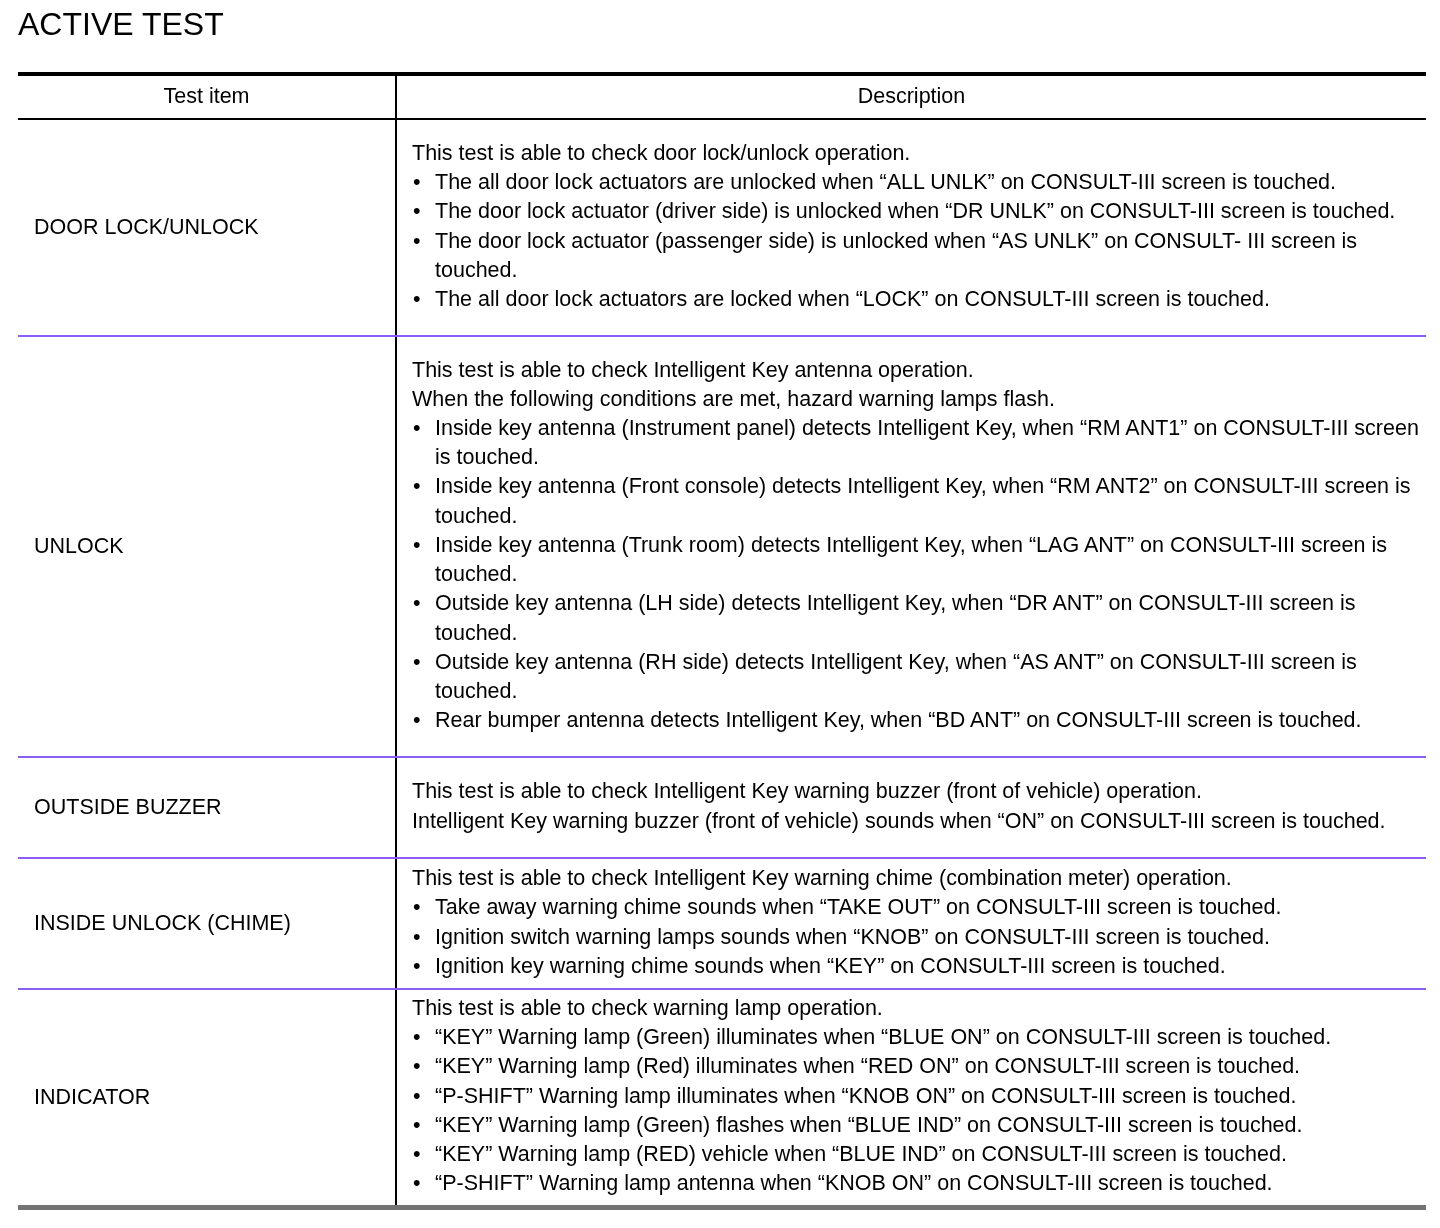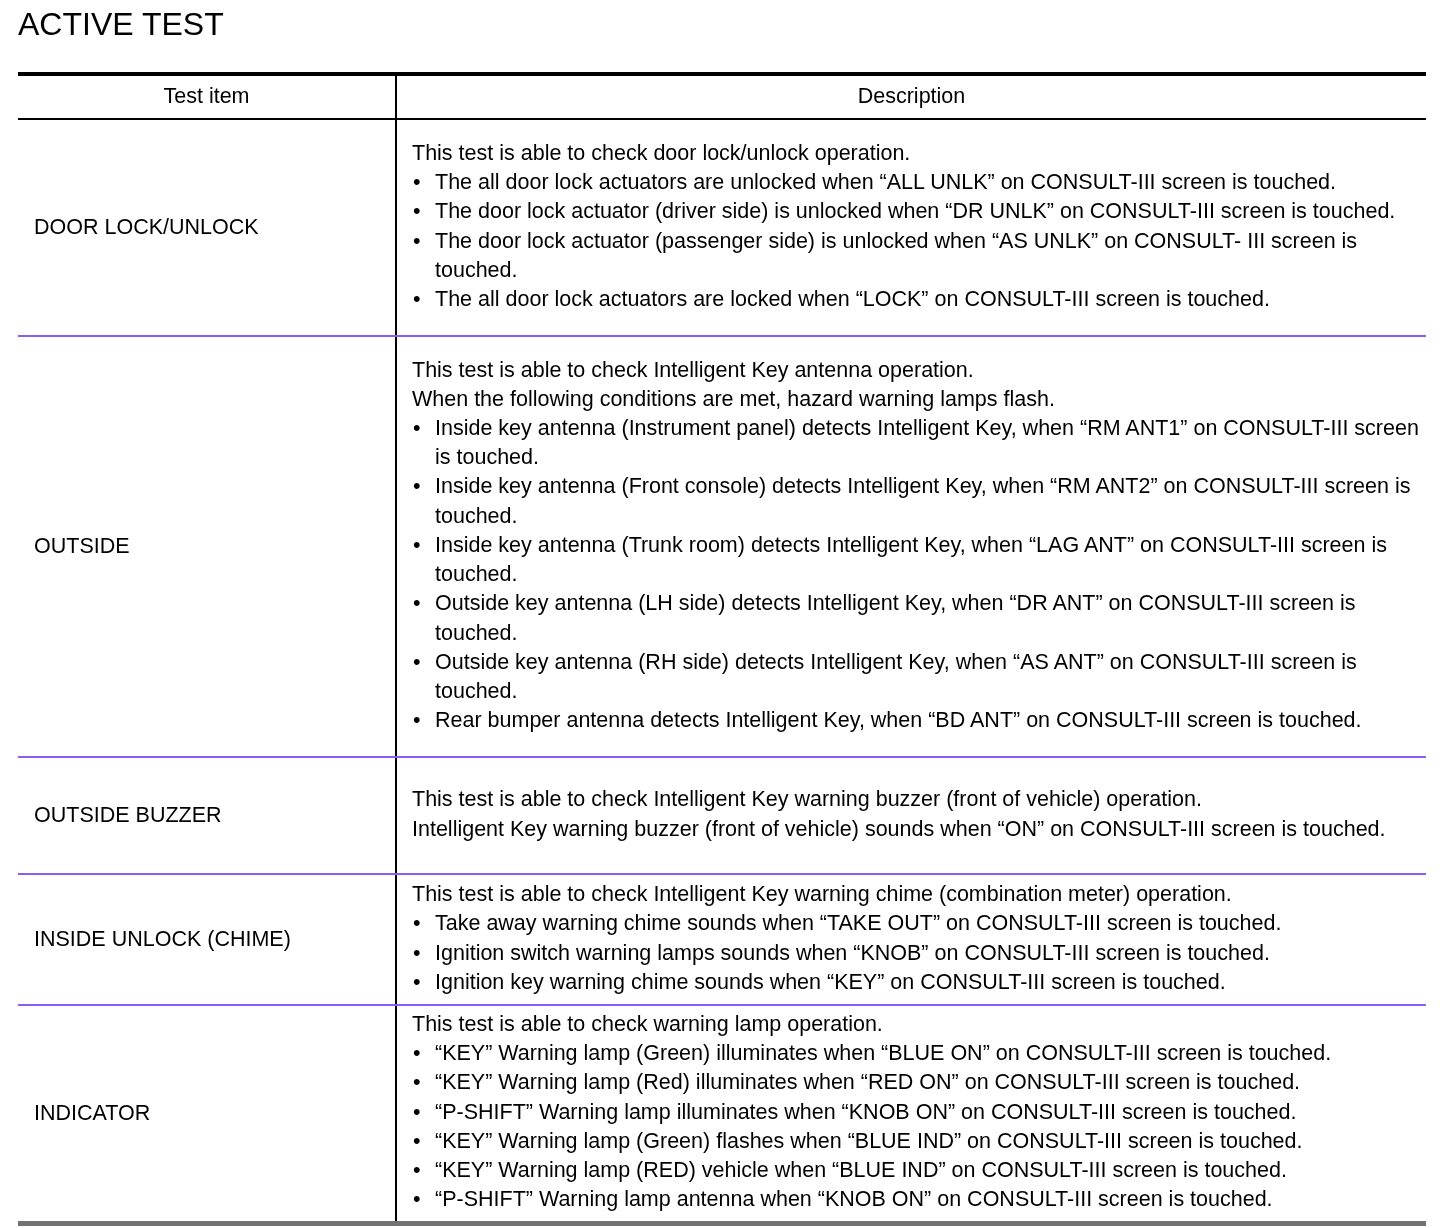--- a/index.html
+++ b/index.html
@@ -44,36 +44,36 @@
         <ul class="bl">
           <li><span class="bullet">•</span><span>The all door lock actuators are unlocked when “ALL UNLK” on CONSULT-III screen is touched.</span></li>
           <li><span class="bullet">•</span><span>The door lock actuator (driver side) is unlocked when “DR UNLK” on CONSULT-III screen is touched.</span></li>
           <li><span class="bullet">•</span><span>The door lock actuator (passenger side) is unlocked when “AS UNLK” on CONSULT- III screen is touched.</span></li>
           <li><span class="bullet">•</span><span>The all door lock actuators are locked when “LOCK” on CONSULT-III screen is touched.</span></li>
         </ul>
       </td>
     </tr>
 
     <tr style="height:421px">
-      <td class="item">OUTSIDE</td>
+      <td class="item">UNLOCK</td>
       <td class="desc">
         <span class="line">This test is able to check Intelligent Key antenna operation.</span>
         <span class="line">When the following conditions are met, hazard warning lamps flash.</span>
         <ul class="bl">
           <li><span class="bullet">•</span><span>Inside key antenna (Instrument panel) detects Intelligent Key, when “RM ANT1” on CONSULT-III screen is touched.</span></li>
           <li><span class="bullet">•</span><span>Inside key antenna (Front console) detects Intelligent Key, when “RM ANT2” on CONSULT-III screen is touched.</span></li>
           <li><span class="bullet">•</span><span>Inside key antenna (Trunk room) detects Intelligent Key, when “LAG ANT” on CONSULT-III screen is touched.</span></li>
           <li><span class="bullet">•</span><span>Outside key antenna (LH side) detects Intelligent Key, when “DR ANT” on CONSULT-III screen is touched.</span></li>
           <li><span class="bullet">•</span><span>Outside key antenna (RH side) detects Intelligent Key, when “AS ANT” on CONSULT-III screen is touched.</span></li>
           <li><span class="bullet">•</span><span>Rear bumper antenna detects Intelligent Key, when “BD ANT” on CONSULT-III screen is touched.</span></li>
         </ul>
       </td>
     </tr>
 
-    <tr style="height:117px">
+    <tr style="height:101px">
       <td class="item">OUTSIDE BUZZER</td>
       <td class="desc">
         <span class="line">This test is able to check Intelligent Key warning buzzer (front of vehicle) operation.</span>
         <span class="line">Intelligent Key warning buzzer (front of vehicle) sounds when “ON” on CONSULT-III screen is touched.</span>
       </td>
     </tr>
 
     <tr style="height:131px">
       <td class="item">INSIDE UNLOCK (CHIME)</td>
       <td class="desc">

